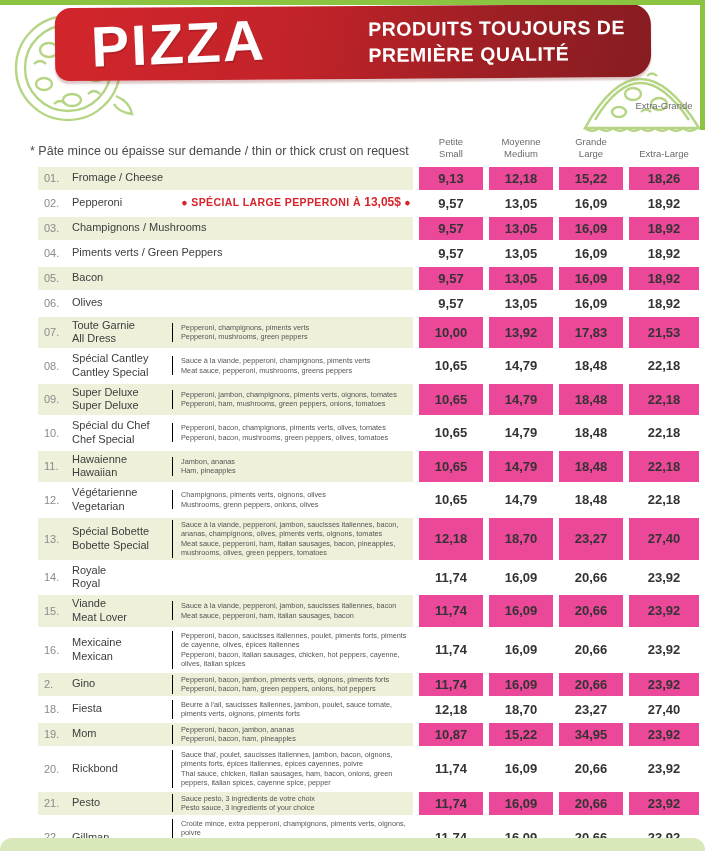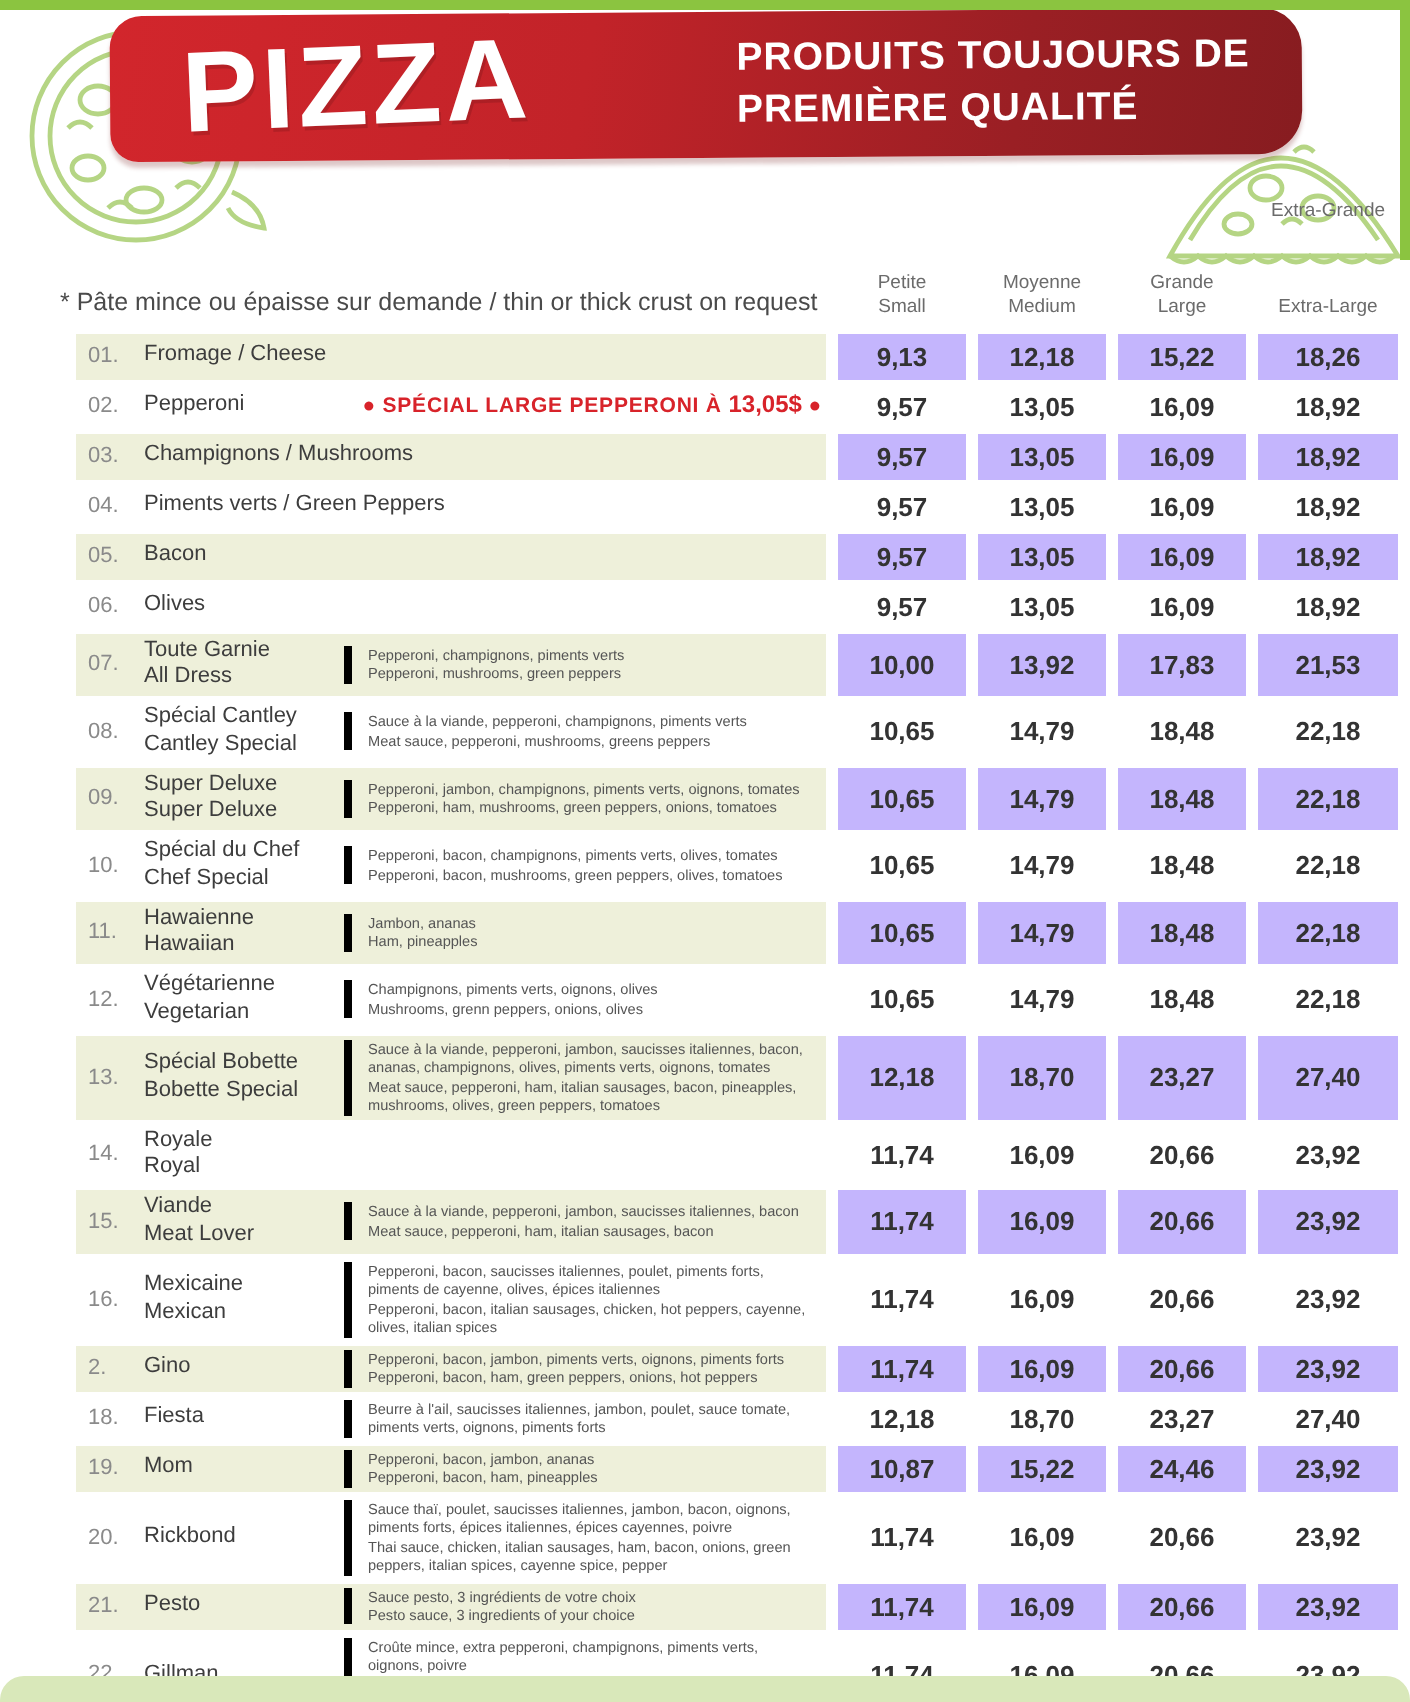--- a/index.html
+++ b/index.html
@@ -44,29 +44,29 @@
   .size-col.xl { width:70px;gap:36px; }
 
   .table { padding-left:38px; padding-right:6px;border-radius:22px; }
   .row { display:flex; align-items:stretch; margin-bottom:2px; min-height:23px; }
   .name-area { flex:1; display:grid; grid-template-columns:34px 100px 1fr; align-items:center; padding:2px 0; }
   .row.hl .name-area { background:#eef0da; }
   .cell-num { font-size:11px; color:#8a8a8a; padding-left:6px; }
   .cell-name { font-size:11px; font-weight:400; color:#3d3d3d; line-height:1.25; }
   .cell-name div { white-space:nowrap; }
   .cell-desc { font-size:7.3px; color:#555; line-height:1.3; padding-right:6px; align-self:center; }
-  .cell-desc.has-desc { border-left:4px solid #000000; padding-left:8px; }
+  .cell-desc.has-desc { border-left:1px solid #000000; padding-left:8px; }
   .cell-desc.special { text-align:right; color:#d8232a; font-weight:700; font-size:10.5px; letter-spacing:0.4px; padding-right:2px; }
   .cell-desc.special b { font-size:12px; letter-spacing:0; }
   .cell-price {
     width:64px; margin-left:6px; display:flex; align-items:center; justify-content:center;
     font-size:13px; font-weight:700; color:#333;
   }
   .cell-price:last-child { width:70px; }
-  .row.hl .cell-price { background:#c4b5fd; }
+  .row.hl .cell-price { background:#ec4899; }
 </style>
 </head>
 <body>
 
 <div class="top-border"></div>
 <div class="right-border"></div>
 
 <svg class="pizza-art left" width="132" height="112" viewBox="0 0 132 112" fill="none">
   <g stroke="#b5d584" stroke-width="2.4" fill="none">
     <circle cx="64" cy="56" r="52"></circle>
@@ -412,21 +412,21 @@
       <div class="cell-name">
             <div>Mom</div>
           </div>
       <div class="cell-desc has-desc">
             <div>Pepperoni, bacon, jambon, ananas</div>
             <div>Pepperoni, bacon, ham, pineapples</div>
           </div>
     </div>
     <div class="cell-price">10,87</div>
     <div class="cell-price">15,22</div>
-    <div class="cell-price">24,46</div>
+    <div class="cell-price">34,95</div>
     <div class="cell-price">23,92</div>
   </div>
       <div class="row">
     <div class="name-area">
       <div class="cell-num">20.</div>
       <div class="cell-name">
             <div>Rickbond</div>
           </div>
       <div class="cell-desc has-desc">
             <div>Sauce thaï, poulet, saucisses italiennes, jambon, bacon, oignons, piments forts, épices italiennes, épices cayennes, poivre</div>

